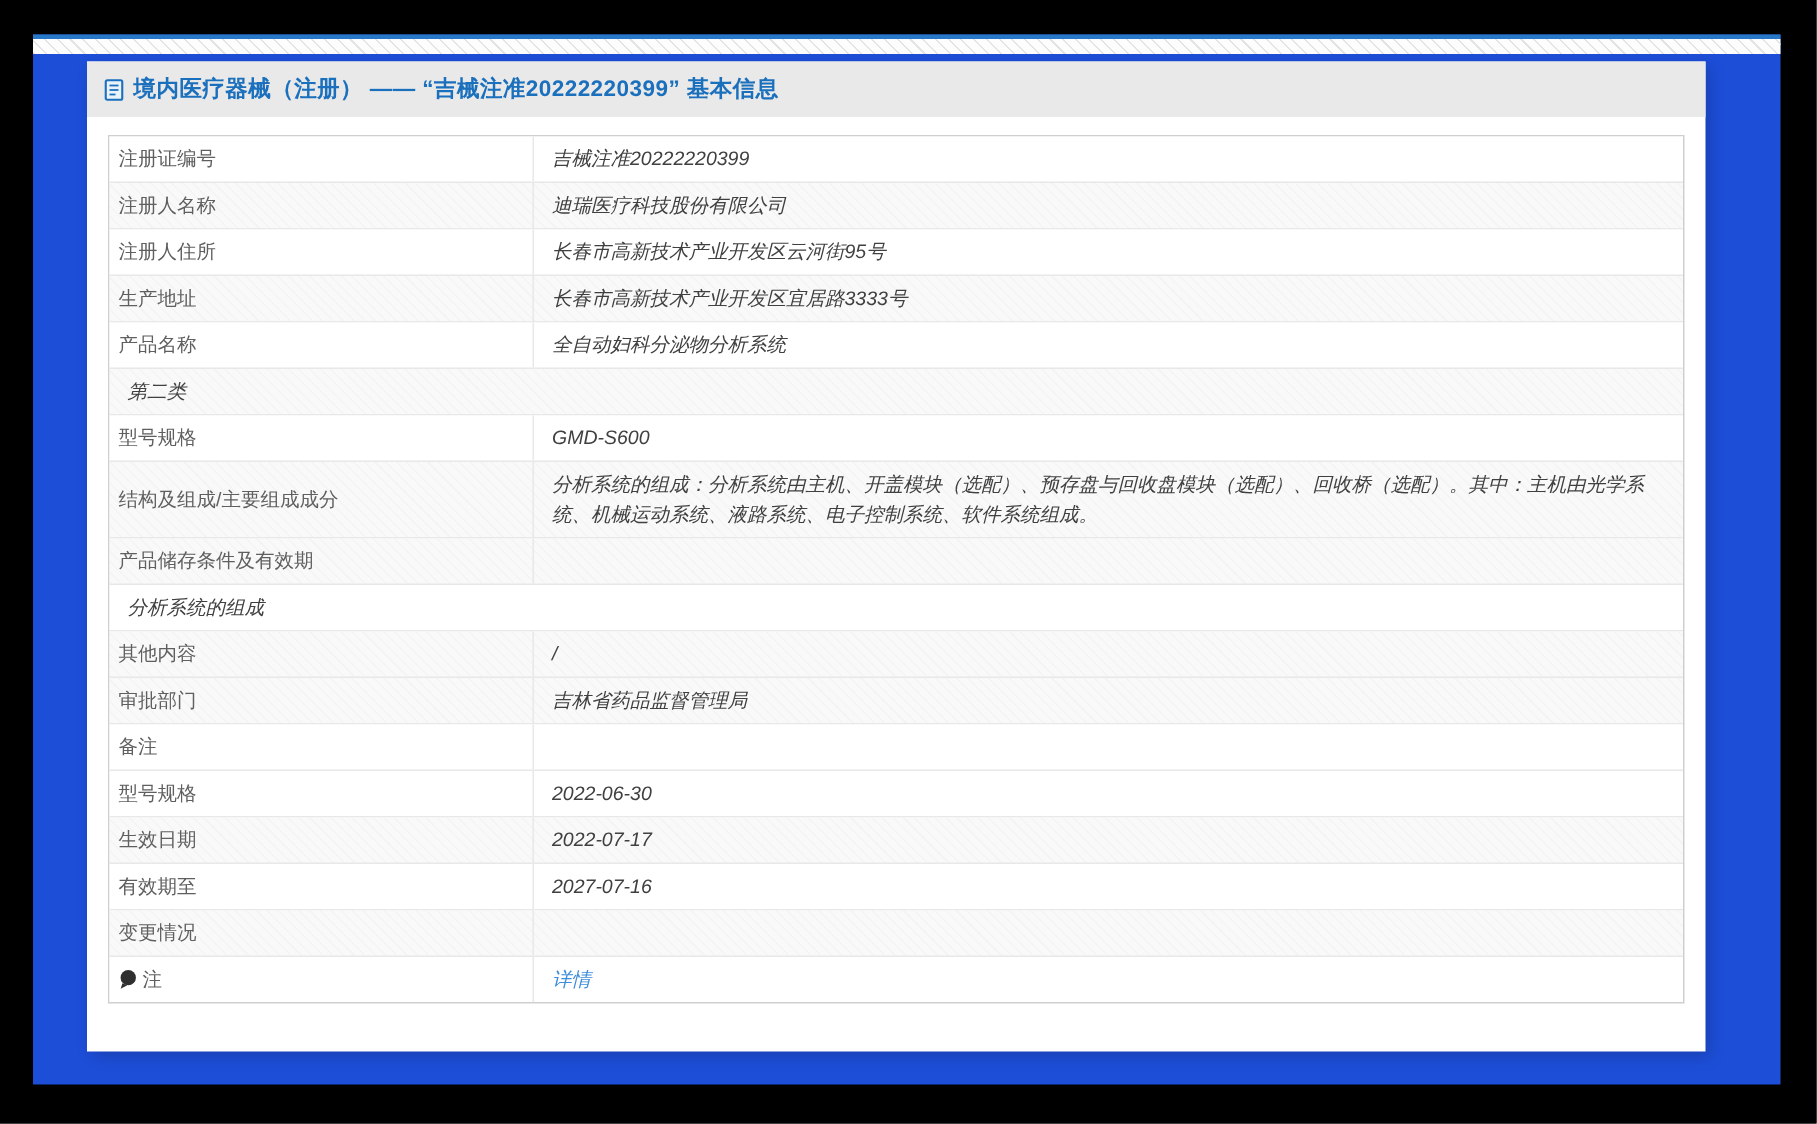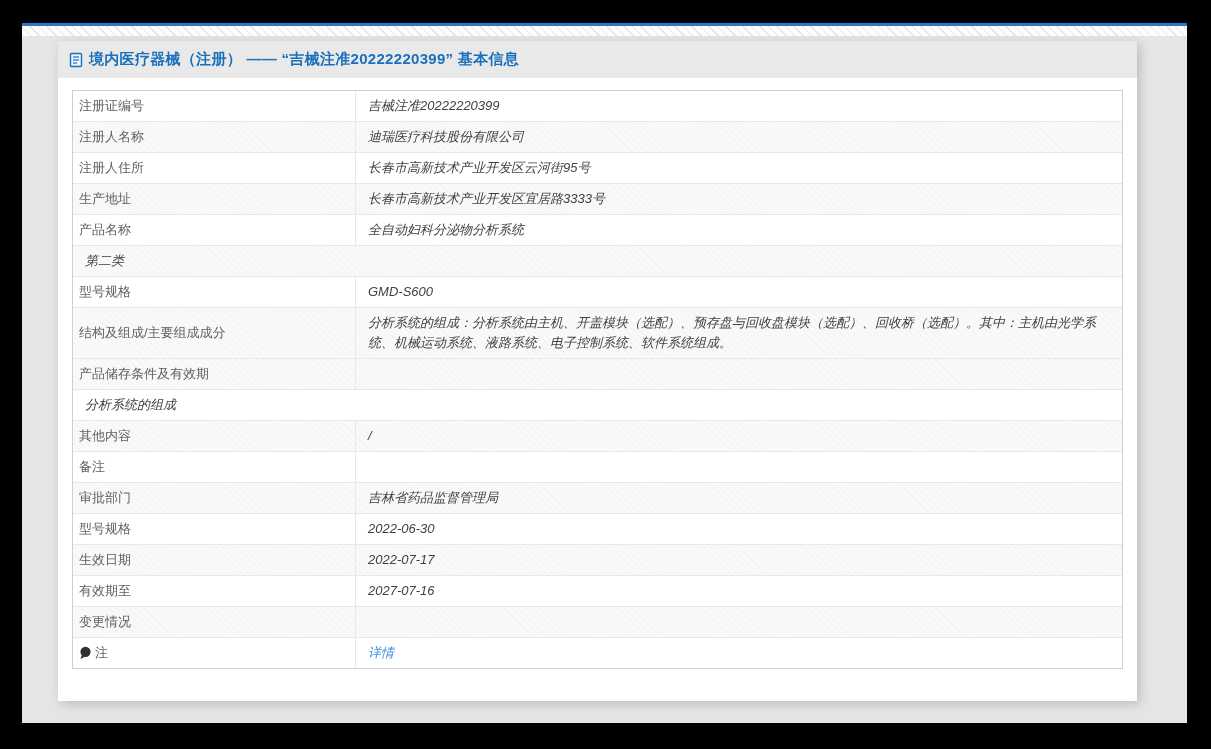--- a/index.html
+++ b/index.html
@@ -6,21 +6,21 @@
     margin: 0; padding: 0;
     width: 1211px; height: 749px;
     background: #000;
     font-family: "Liberation Sans", "DejaVu Sans", sans-serif;
     overflow: hidden;
   }
   .page {
     position: absolute;
     left: 22px; top: 23px;
     width: 1165px; height: 700px;
-    background: #e5e5e5;
+    background: #1d4ed8;
   }
   .topline { height: 3px; background: #2878c8; }
   .hatch {
     height: 10px;
     background-color: #fdfdfd;
     background-image: repeating-linear-gradient(45deg, #e4e4e4 0 1px, transparent 1px 6px);
   }
   .card {
     position: relative;
     margin: 5px 0 0 36px;
@@ -186,33 +186,33 @@
             </div>
           </div>
           <div class="trow even">
             <div class="cell label">
               <span>其他内容</span>
             </div>
             <div class="cell value">
               <span>/</span>
             </div>
           </div>
+          <div class="trow even">
+            <div class="cell label">
+              <span>审批部门</span>
+            </div>
+            <div class="cell value">
+              <span>吉林省药品监督管理局</span>
+            </div>
+          </div>
           <div class="trow">
             <div class="cell label">
               <span>备注</span>
             </div>
             <div class="cell value"></div>
-          </div>
-          <div class="trow even">
-            <div class="cell label">
-              <span>审批部门</span>
-            </div>
-            <div class="cell value">
-              <span>吉林省药品监督管理局</span>
-            </div>
           </div>
           <div class="trow">
             <div class="cell label">
               <span>型号规格</span>
             </div>
             <div class="cell value">
               <span>2022-06-30</span>
             </div>
           </div>
           <div class="trow even">

